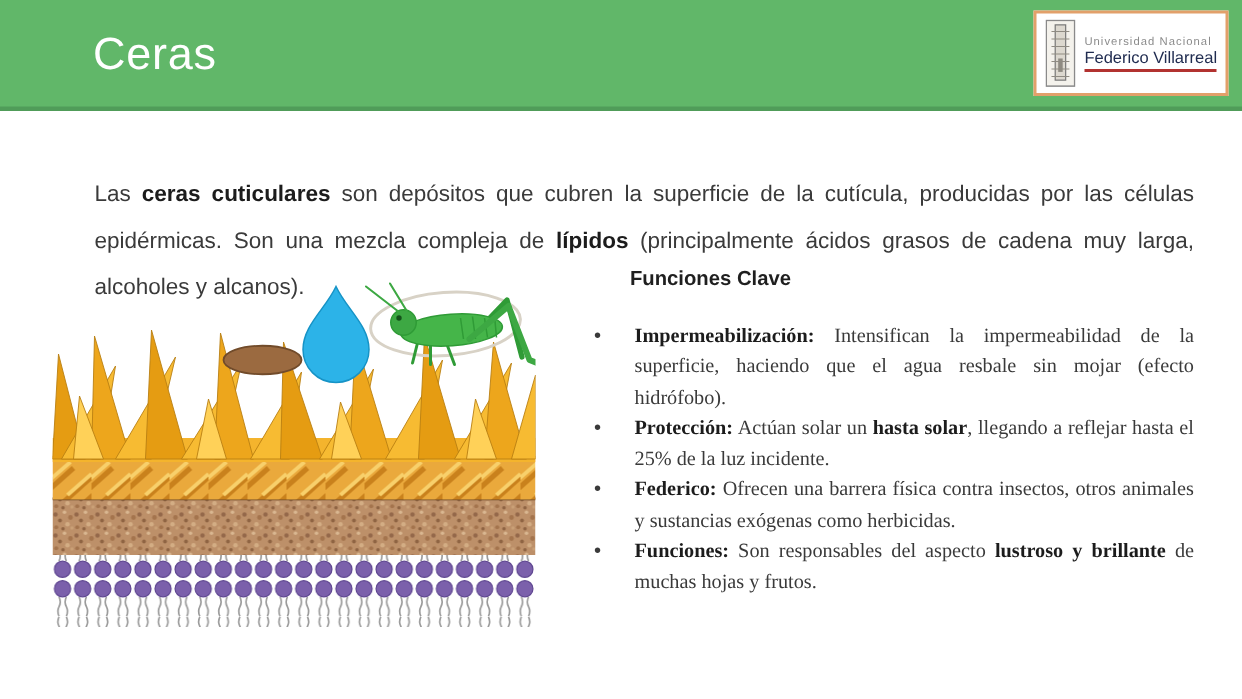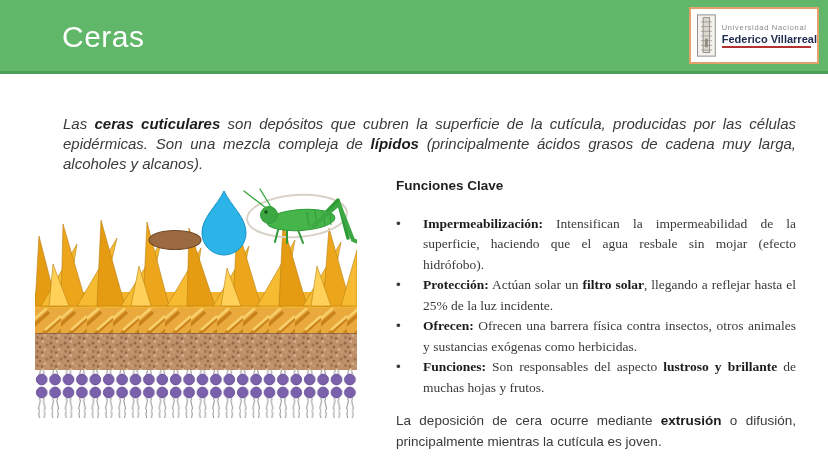--- a/index.html
+++ b/index.html
@@ -18,33 +18,33 @@
     font-size:30px;color:#ffffff;letter-spacing:.5px;
   }
   .logo{
     position:absolute;top:7px;right:9px;width:130px;height:57px;
     background:#ffffff;border:2px solid #e2a06a;box-sizing:border-box;
     display:flex;align-items:center;gap:6px;padding:4px 6px;
   }
   .logo-text{display:flex;flex-direction:column;min-width:0;}
   .logo-line1{font-size:7.5px;color:#8a8a8a;letter-spacing:.7px;white-space:nowrap;}
   .logo-line2{
-    font-size:11px;font-weight:bold;color:#202c50;white-space:nowrap;
+    font-size:11px;font-weight:normal;color:#202c50;white-space:nowrap;
     border-bottom:2px solid #b23230;padding-bottom:1px;margin-top:1px;
   }
   .intro{
     position:absolute;left:63px;top:99px;width:733px;
-    font-size:15px;line-height:20px;text-align:justify;font-style:italic;
+    font-size:15px;line-height:31px;text-align:justify;
   }
   .figure{position:absolute;left:35px;top:186px;width:322px;height:232px;}
   .right-col{
     position:absolute;left:396px;top:176px;width:400px;
     font-size:13.5px;line-height:20.5px;
   }
-  .fn-heading{font-weight:bold;color:#1f1f1f;margin-bottom:17px;}
+  .fn-heading{font-weight:bold;color:#1f1f1f;margin-bottom:17px;margin-left:24px;}
   .fn-item{display:flex;}
   .bullet{flex:0 0 27px;width:27px;}
   .fn-text{flex:1;text-align:justify;font-family:Liberation Serif, serif;}
   .closing{margin-top:13px;text-align:justify;}
   .b{font-weight:bold;color:#1c1c1c;}
 </style>
 </head>
 <body>
 
 <div class="banner"></div>
@@ -161,25 +161,24 @@
 
 <div class="right-col">
   <div class="fn-heading">Funciones Clave</div>
 
   <div class="fn-item">
     <span class="bullet">•</span>
     <div class="fn-text"><span class="b">Impermeabilización:</span><span> Intensifican la impermeabilidad de la superficie, haciendo que el agua resbale sin mojar (efecto hidrófobo).</span></div>
   </div>
   <div class="fn-item">
     <span class="bullet">•</span>
-    <div class="fn-text"><span class="b">Protección:</span><span> Actúan solar un </span><span class="b">filtro solar</span><span>, llegando a reflejar hasta el 25% de la luz incidente.</span></div>
+    <div class="fn-text"><span class="b">Protección:</span><span> Actúan solar un </span><span class="b">hasta solar</span><span>, llegando a reflejar hasta el 25% de la luz incidente.</span></div>
   </div>
   <div class="fn-item">
     <span class="bullet">•</span>
-    <div class="fn-text"><span class="b">Ofrecen:</span><span> Ofrecen una barrera física contra insectos, otros animales y sustancias exógenas como herbicidas.</span></div>
+    <div class="fn-text"><span class="b">Federico:</span><span> Ofrecen una barrera física contra insectos, otros animales y sustancias exógenas como herbicidas.</span></div>
   </div>
   <div class="fn-item">
     <span class="bullet">•</span>
     <div class="fn-text"><span class="b">Funciones:</span><span> Son responsables del aspecto </span><span class="b">lustroso y brillante</span><span> de muchas hojas y frutos.</span></div>
   </div>
 
-  <p class="closing"><span>La deposición de cera ocurre mediante </span><span class="b">extrusión</span><span> o difusión, principalmente mientras la cutícula es joven.</span></p>
 </div>
 
 </body></html>

